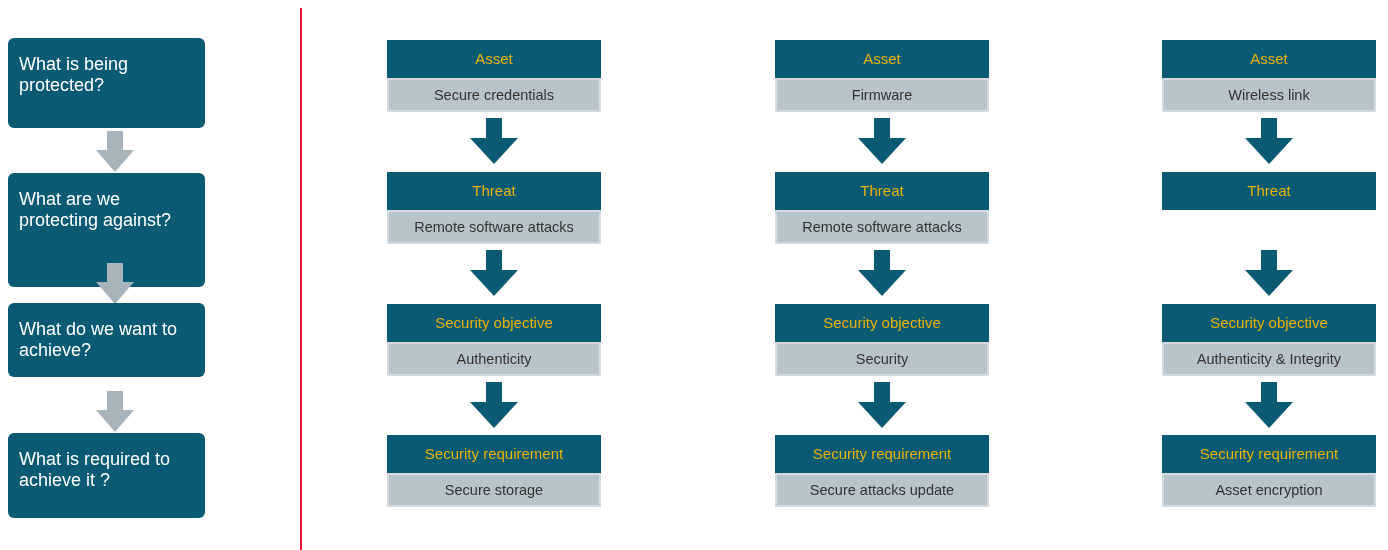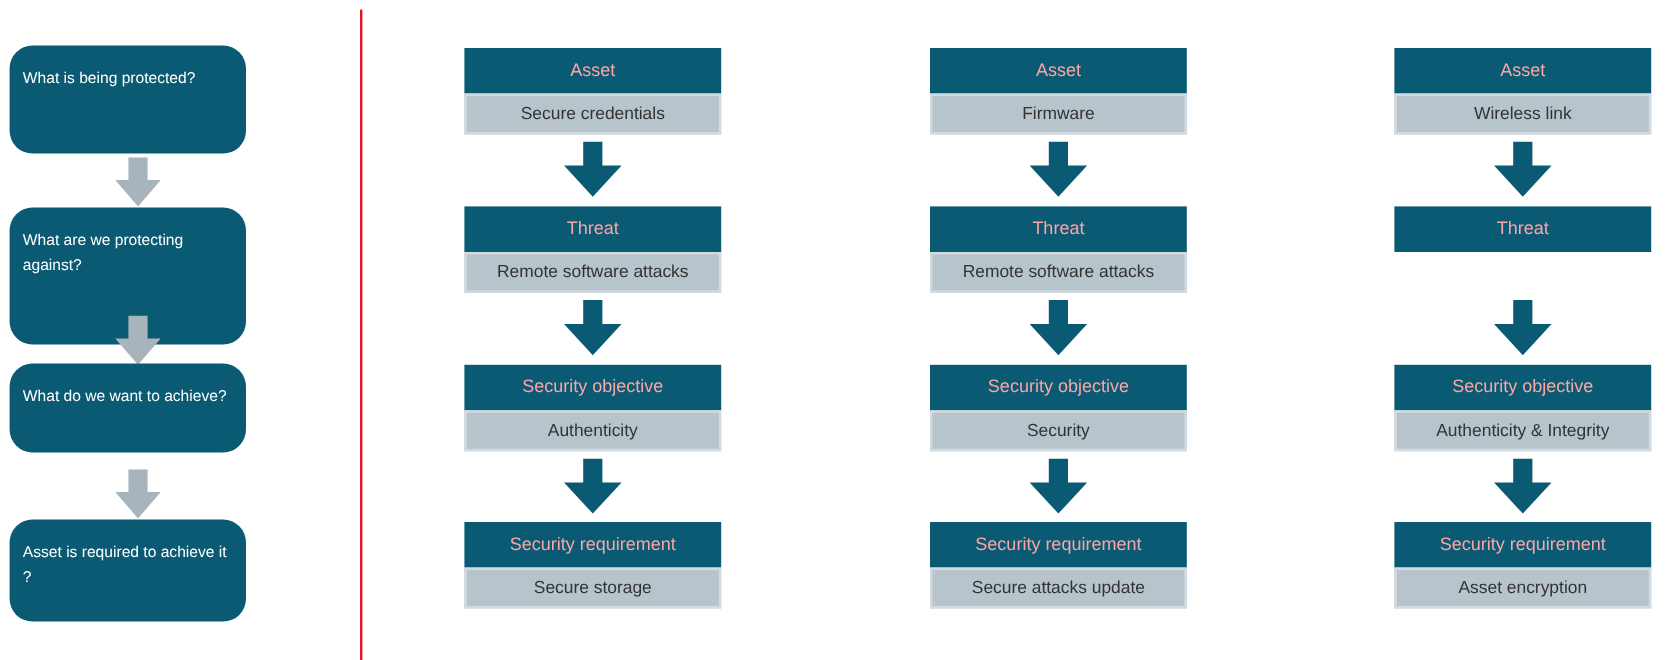--- a/index.html
+++ b/index.html
@@ -10,43 +10,43 @@
     overflow:hidden;
     position:relative;
   }
   #stage{position:relative;width:1388px;height:550px;}
 
   
   .qcol{position:absolute;left:8px;top:0;width:200px;height:550px;}
   .qbox{
     position:absolute;left:0;width:197px;
     background:#0A5A73;
-    border-radius:19px;
+    border-radius:6px;
     color:#ffffff;
-    font-size:13px;
+    font-size:18px;
     line-height:21px;
     box-sizing:border-box;
     padding:16px 11px 0 11px;
     text-align:left;
   }
   .qarrow{position:absolute;left:88px;width:38px;}
 
   
   .divider{
     position:absolute;left:300px;top:8px;
     width:2px;height:542px;
     background:#E8112D;
   }
 
   
   .fcol{position:absolute;top:0;width:214px;height:550px;}
   .stage{position:absolute;left:0;width:214px;}
   .shead{
     background:#0A5A73;
-    color:#fca5a5;
+    color:#eab308;
     height:38px;
     line-height:38px;
     text-align:center;
     font-size:15px;
     box-sizing:border-box;
   }
   .sbody{
     background:#B7C4CB;
     border:2px solid #D3DBE0;
     color:#333333;
@@ -91,21 +91,21 @@
       <span>What do we want to achieve?</span>
     </div>
 
     <div class="qarrow" style="top:391px;height:42px;">
       <svg width="38" height="42" viewBox="0 0 38 42">
         <polygon points="11,0 27,0 27,19 38,19 19,41 0,19 11,19" fill="#A8B4BC"></polygon>
       </svg>
     </div>
 
     <div class="qbox" style="top:433px;height:85px;">
-      <span>Asset is required to achieve it ?</span>
+      <span>What is required to achieve it ?</span>
     </div>
 
   </div>
 
   <div class="divider"></div>
 
   <div class="fcol" style="left:387px;">
 
     <div class="stage" style="top:40px;">
       <div class="shead">Asset</div>

